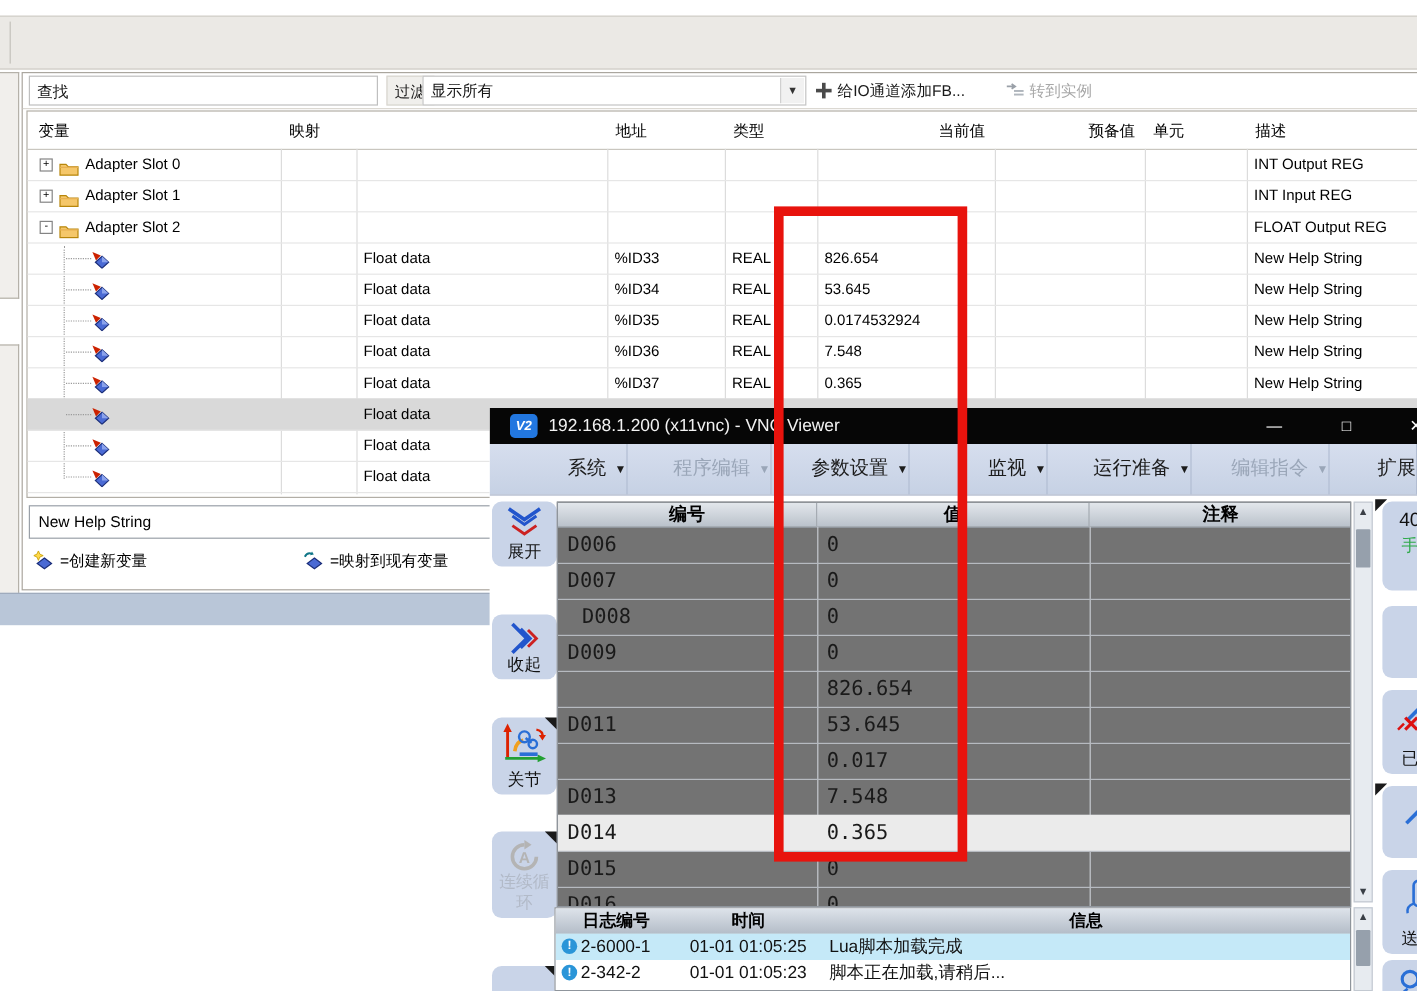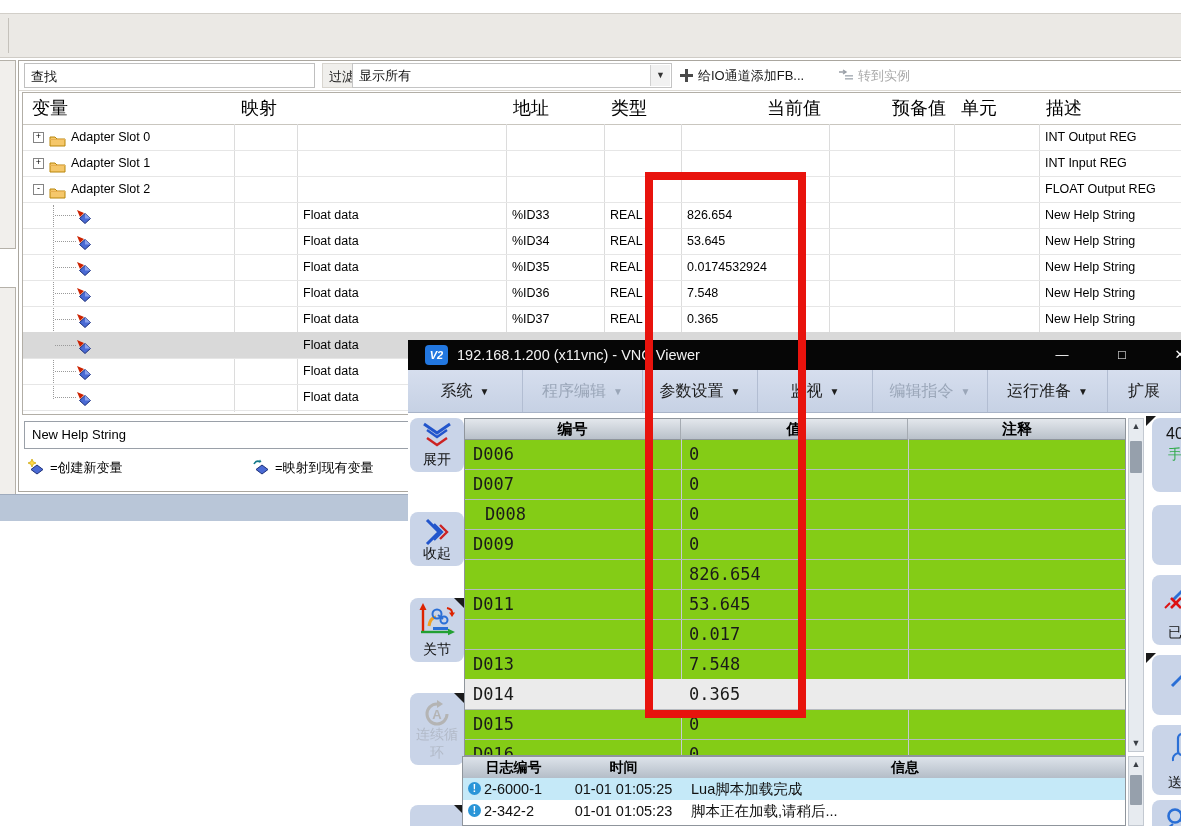--- a/index.html
+++ b/index.html
@@ -24,21 +24,21 @@
            border-left:1px solid #d0d0d0;text-align:center;font-size:9px;line-height:21px;color:#333;}
   .cs-btn{top:62px;height:27px;line-height:27px;font-size:13px;color:#1a1a1a;white-space:nowrap;}
   .cs-btn .plus{display:inline-block;width:13px;height:13px;position:relative;top:2px;margin-right:5px;}
   .cs-btn .plus::before{content:"";position:absolute;left:5px;top:0;width:3px;height:13px;background:#4a4a4a;}
   .cs-btn .plus::after{content:"";position:absolute;left:0;top:5px;width:13px;height:3px;background:#4a4a4a;}
   .cs-btn.disabled{color:#a8a8a8;}
   .toolbar-underline{left:19px;top:90px;width:1162px;height:0;border-top:1px solid #dbd8d2;}
 
   .cs-table{left:22px;top:92px;width:1159px;height:321px;background:#fff;border:1px solid #b2aea6;}
   .cs-head{position:absolute;left:0;top:0;width:100%;height:31px;border-bottom:1px solid #c9c6bf;}
-  .cs-head .hc{position:absolute;top:0;height:31px;line-height:31px;font-size:18px;color:#000;}
+  .cs-head .hc{position:absolute;top:0;height:31px;line-height:31px;font-size:13px;color:#000;}
   .cs-body{position:absolute;left:0;top:31px;width:100%;height:288px;}
   .cs-col{position:absolute;top:0;bottom:0;border-left:1px solid #dcdcdc;}
   .cs-row{position:absolute;left:0;width:100%;height:26px;border-bottom:1px solid #e6e6e6;}
   .cs-row.sel{background:#d9d9d9;}
   .cs-cell{position:absolute;top:0;height:26px;line-height:26px;font-size:12.5px;color:#000;
            white-space:nowrap;overflow:hidden;}
   .expander{position:absolute;left:8px;top:8px;width:9px;height:9px;background:#fff;border:1px solid #848484;
            font-size:9px;line-height:7px;text-align:center;color:#000;}
   .tree-stub{position:absolute;height:0;border-top:1px dotted #9a9a9a;top:13px;}
   .tree-vline{position:absolute;width:0;border-left:1px dotted #9a9a9a;}
@@ -54,33 +54,33 @@
 
   
   .vnc{left:408px;top:340px;width:773px;height:486px;background:#fff;z-index:10;overflow:hidden;}
   .vnc-title{position:absolute;left:0;top:0;width:100%;height:30px;background:#060606;}
   .vnc-logo{position:absolute;left:17px;top:5px;width:23px;height:20px;background:#2277e0;border-radius:4px;
             color:#fff;font-size:11px;font-weight:bold;font-style:italic;text-align:center;line-height:20px;}
   .vnc-title-text{position:absolute;left:49px;top:0;height:30px;line-height:30px;color:#f2f2f2;font-size:14.5px;}
   .win-ctl{position:absolute;top:0;width:34px;height:30px;line-height:30px;text-align:center;color:#fff;font-size:13px;}
   .vnc-menubar{position:absolute;left:0;top:30px;width:100%;height:42px;
                background:linear-gradient(#d6deee,#c6d1e4);border-bottom:1px solid #a9b4c8;display:flex;}
-  .menu-item{height:42px;line-height:42px;text-align:center;font-size:16px;color:#1c1c1c;
+  .menu-item{height:42px;line-height:42px;text-align:right;font-size:16px;color:#1c1c1c;
              border-right:1px solid #b2bdd2;box-sizing:border-box;white-space:nowrap;}
   .menu-item .caret{font-size:10px;margin-left:7px;position:relative;top:-1px;}
   .menu-item.disabled{color:#9aa6b8;}
   .sbtn{position:absolute;background:#c9d4e8;border-radius:8px;text-align:center;}
   .sbtn .lbl{position:absolute;left:0;right:0;bottom:3px;font-size:14px;color:#111;}
   .sbtn.disabled .lbl{color:#b2bac8;}
   .sbtn .lbl2{position:absolute;left:0;right:0;top:7px;font-size:16px;color:#111;}
   .corner-tr{position:absolute;right:0;top:0;width:0;height:0;border-top:10px solid #1a1a1a;border-left:10px solid transparent;}
   .corner-tl{position:absolute;left:-6px;top:-2px;width:0;height:0;border-top:10px solid #1a1a1a;border-right:10px solid transparent;}
 
   .reg-table{position:absolute;left:56px;top:78px;width:662px;height:338px;border:1px solid #8f959c;
-             box-sizing:border-box;background:#84cc16;overflow:hidden;}
+             box-sizing:border-box;background:#737373;overflow:hidden;}
   .reg-head{position:absolute;left:0;top:0;width:100%;height:20px;
             background:linear-gradient(#e3e7ec,#b9c1ca);border-bottom:1px solid #8f959c;}
   .reg-head .hc{position:absolute;top:0;height:20px;line-height:20px;text-align:center;
             font-size:15px;font-weight:bold;color:#000;border-right:1px solid #a5abb2;box-sizing:border-box;}
   .reg-body{position:absolute;left:0;top:20px;width:100%;height:316px;}
   .reg-col{position:absolute;top:0;bottom:0;border-left:1px solid #c6cad0;}
   .reg-row{position:absolute;left:0;width:100%;height:30px;border-bottom:1px solid #b6bac0;}
   .reg-row.sel{background:#ebebeb;}
   .reg-cell{position:absolute;top:0;height:30px;line-height:30px;font-size:17px;color:#1a1a1a;
             font-family:"DejaVu Sans Mono",monospace;padding-left:8px;white-space:nowrap;}
@@ -372,22 +372,22 @@
       <div class="vnc-title-text">192.168.1.200 (x11vnc) - VNC Viewer</div>
       <div class="win-ctl" style="left:637px;">—</div>
       <div class="win-ctl" style="left:697px;">□</div>
       <div class="win-ctl" style="left:755px;">✕</div>
     </div>
     <div class="vnc-menubar" id="vnc-menubar">
         <div class="menu-item" style="width: 115px;"><span>系统</span><span class="caret">▼</span></div>
         <div class="menu-item disabled" style="width: 120px;"><span>程序编辑</span><span class="caret">▼</span></div>
         <div class="menu-item" style="width: 115px;"><span>参数设置</span><span class="caret">▼</span></div>
         <div class="menu-item" style="width: 115px;"><span>监视</span><span class="caret">▼</span></div>
+        <div class="menu-item" style="width: 120px;"><span>运行准备</span><span class="caret">▼</span></div>
         <div class="menu-item disabled" style="width: 115px;"><span>编辑指令</span><span class="caret">▼</span></div>
-        <div class="menu-item" style="width: 120px;"><span>运行准备</span><span class="caret">▼</span></div>
         <div class="menu-item" style="width: 73px;"><span>扩展</span></div>
       </div>
 
     <div id="vnc-left-buttons">
         <div class="sbtn" style="left: 2px; top: 78px; width: 54px; height: 54px; position: absolute;">
           <span style="position: absolute; left: 0px; right: 0px; top: 3px; text-align: center; display: block;"><svg width="36" height="27" viewBox="0 0 36 27">
               <polyline points="5,3 18,12 31,3" stroke="#2255cc" stroke-width="3" fill="none"></polyline>
               <polyline points="8,9 18,16 28,9" stroke="#2255cc" stroke-width="2.4" fill="none"></polyline>
               <polyline points="8,17 18,24 28,17" stroke="#cc2222" stroke-width="2.4" fill="none"></polyline>
             </svg></span>

